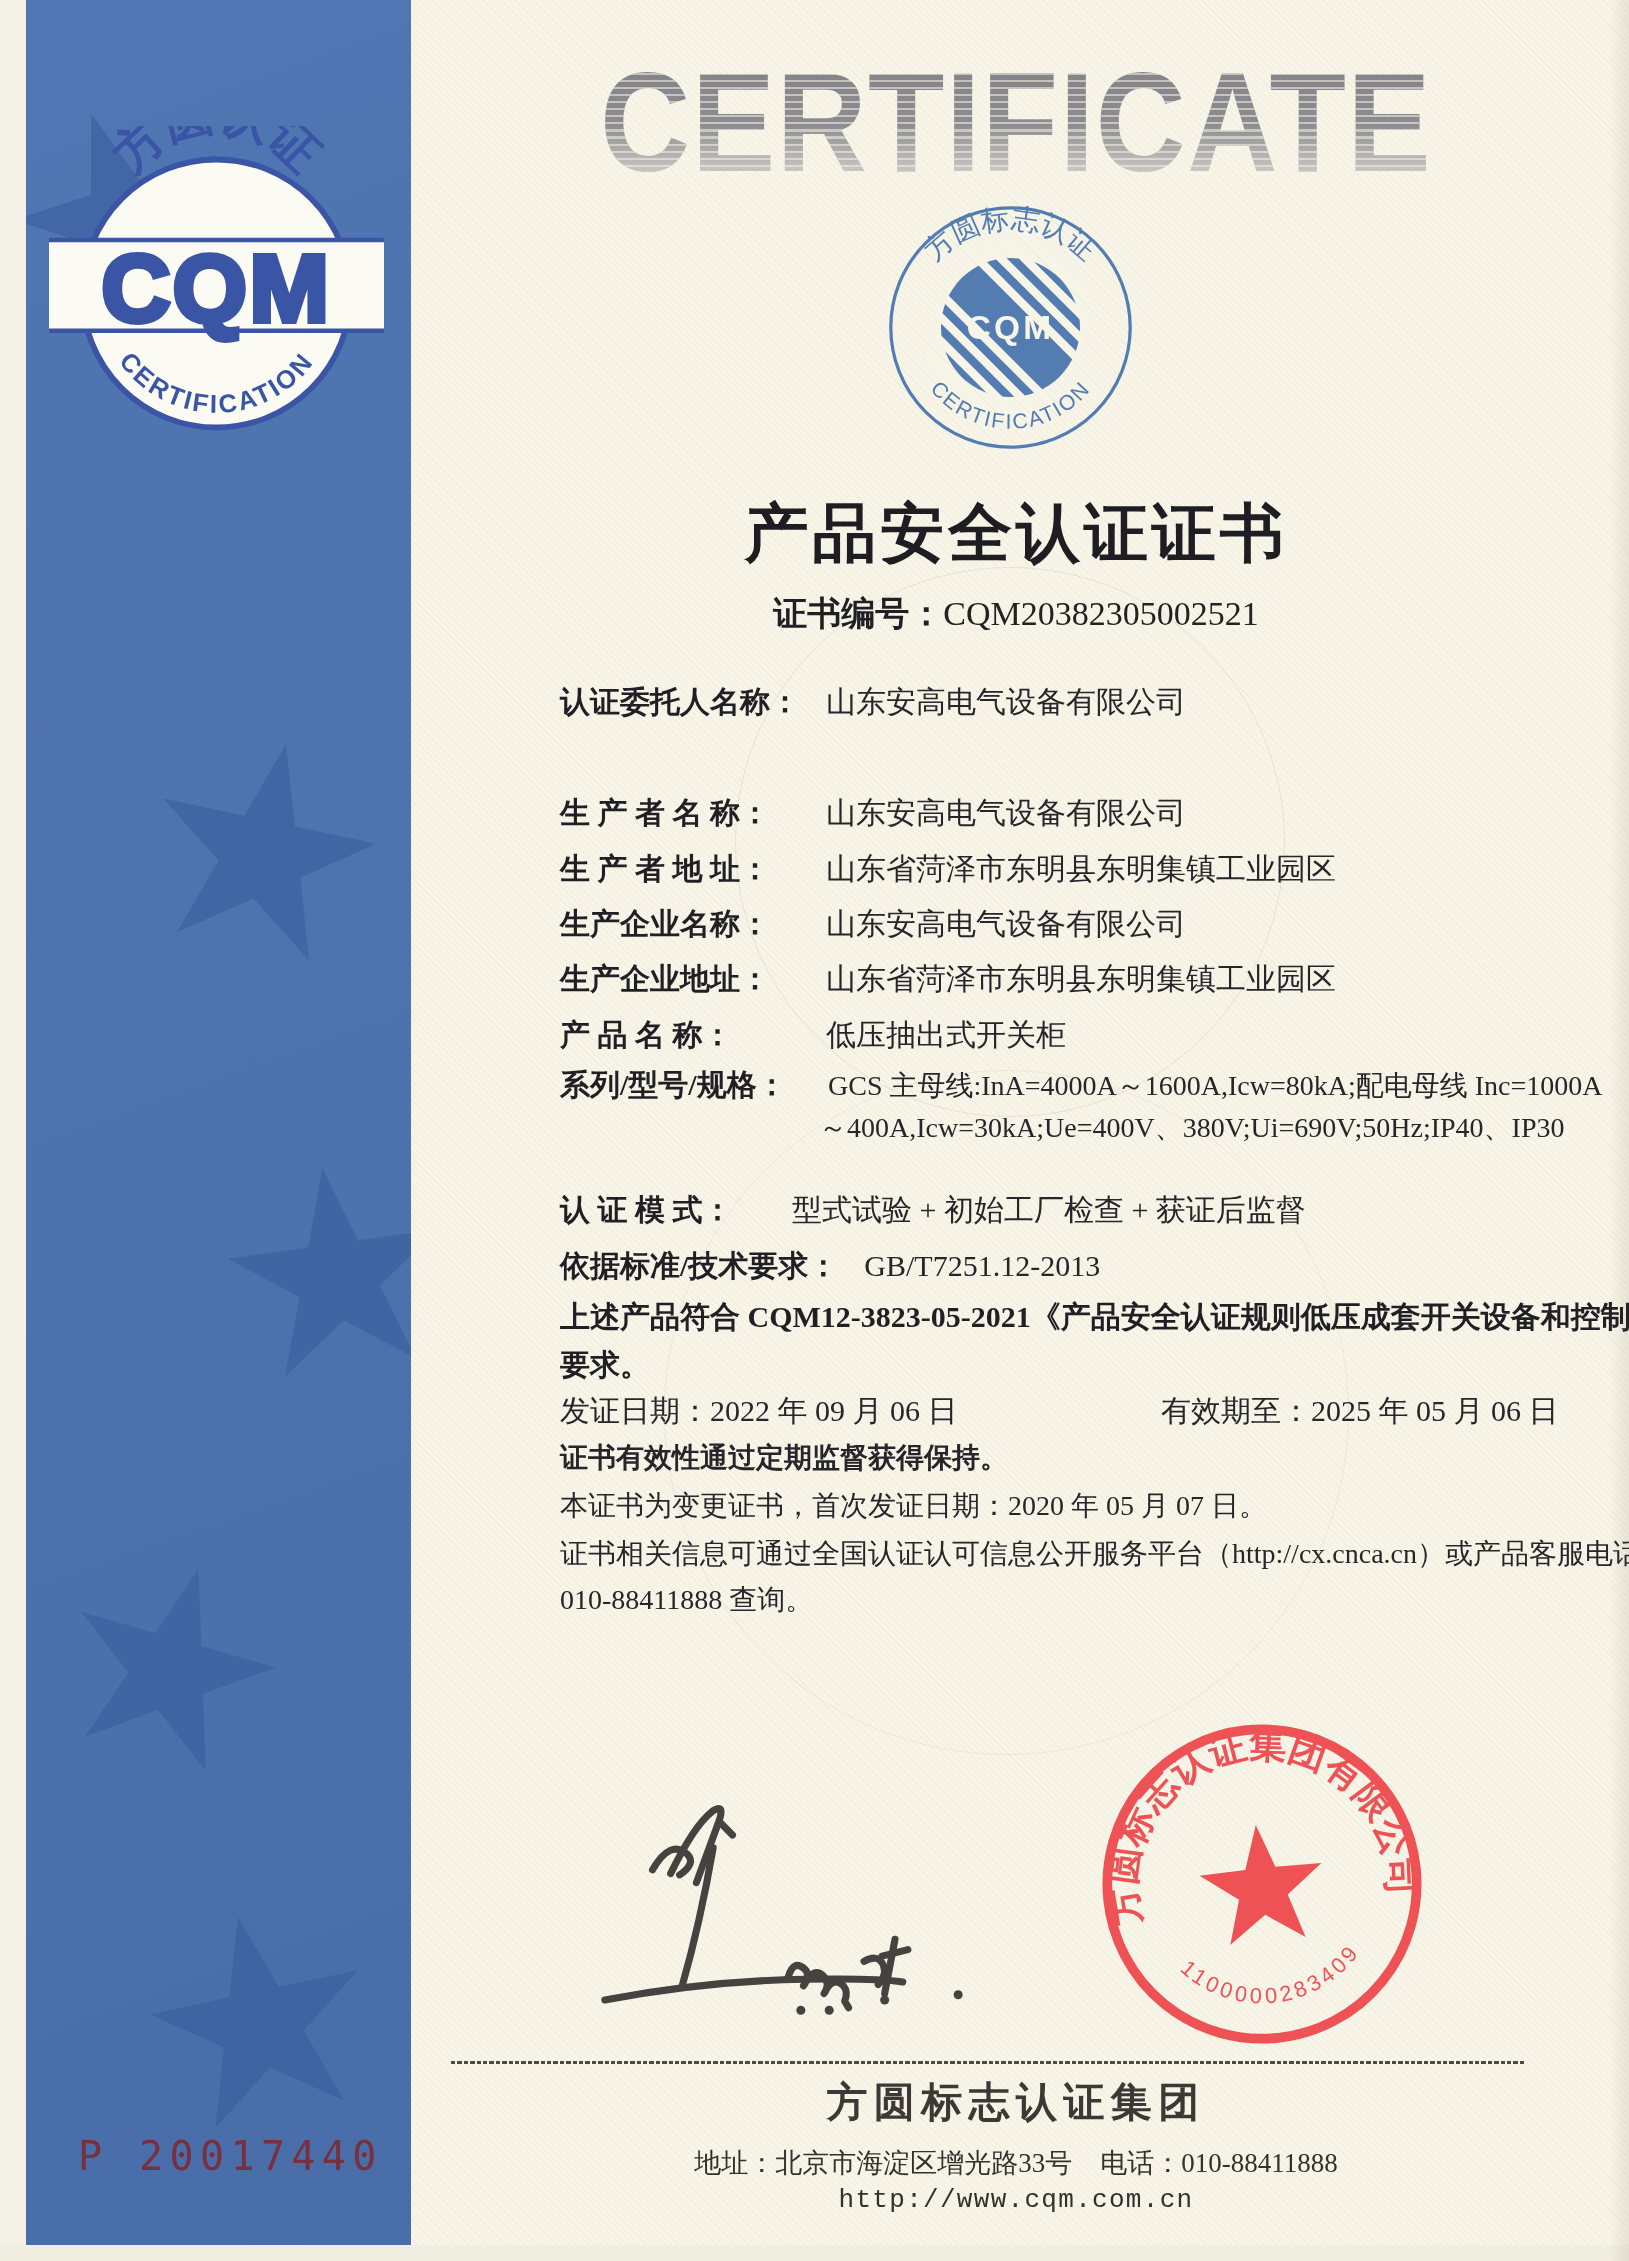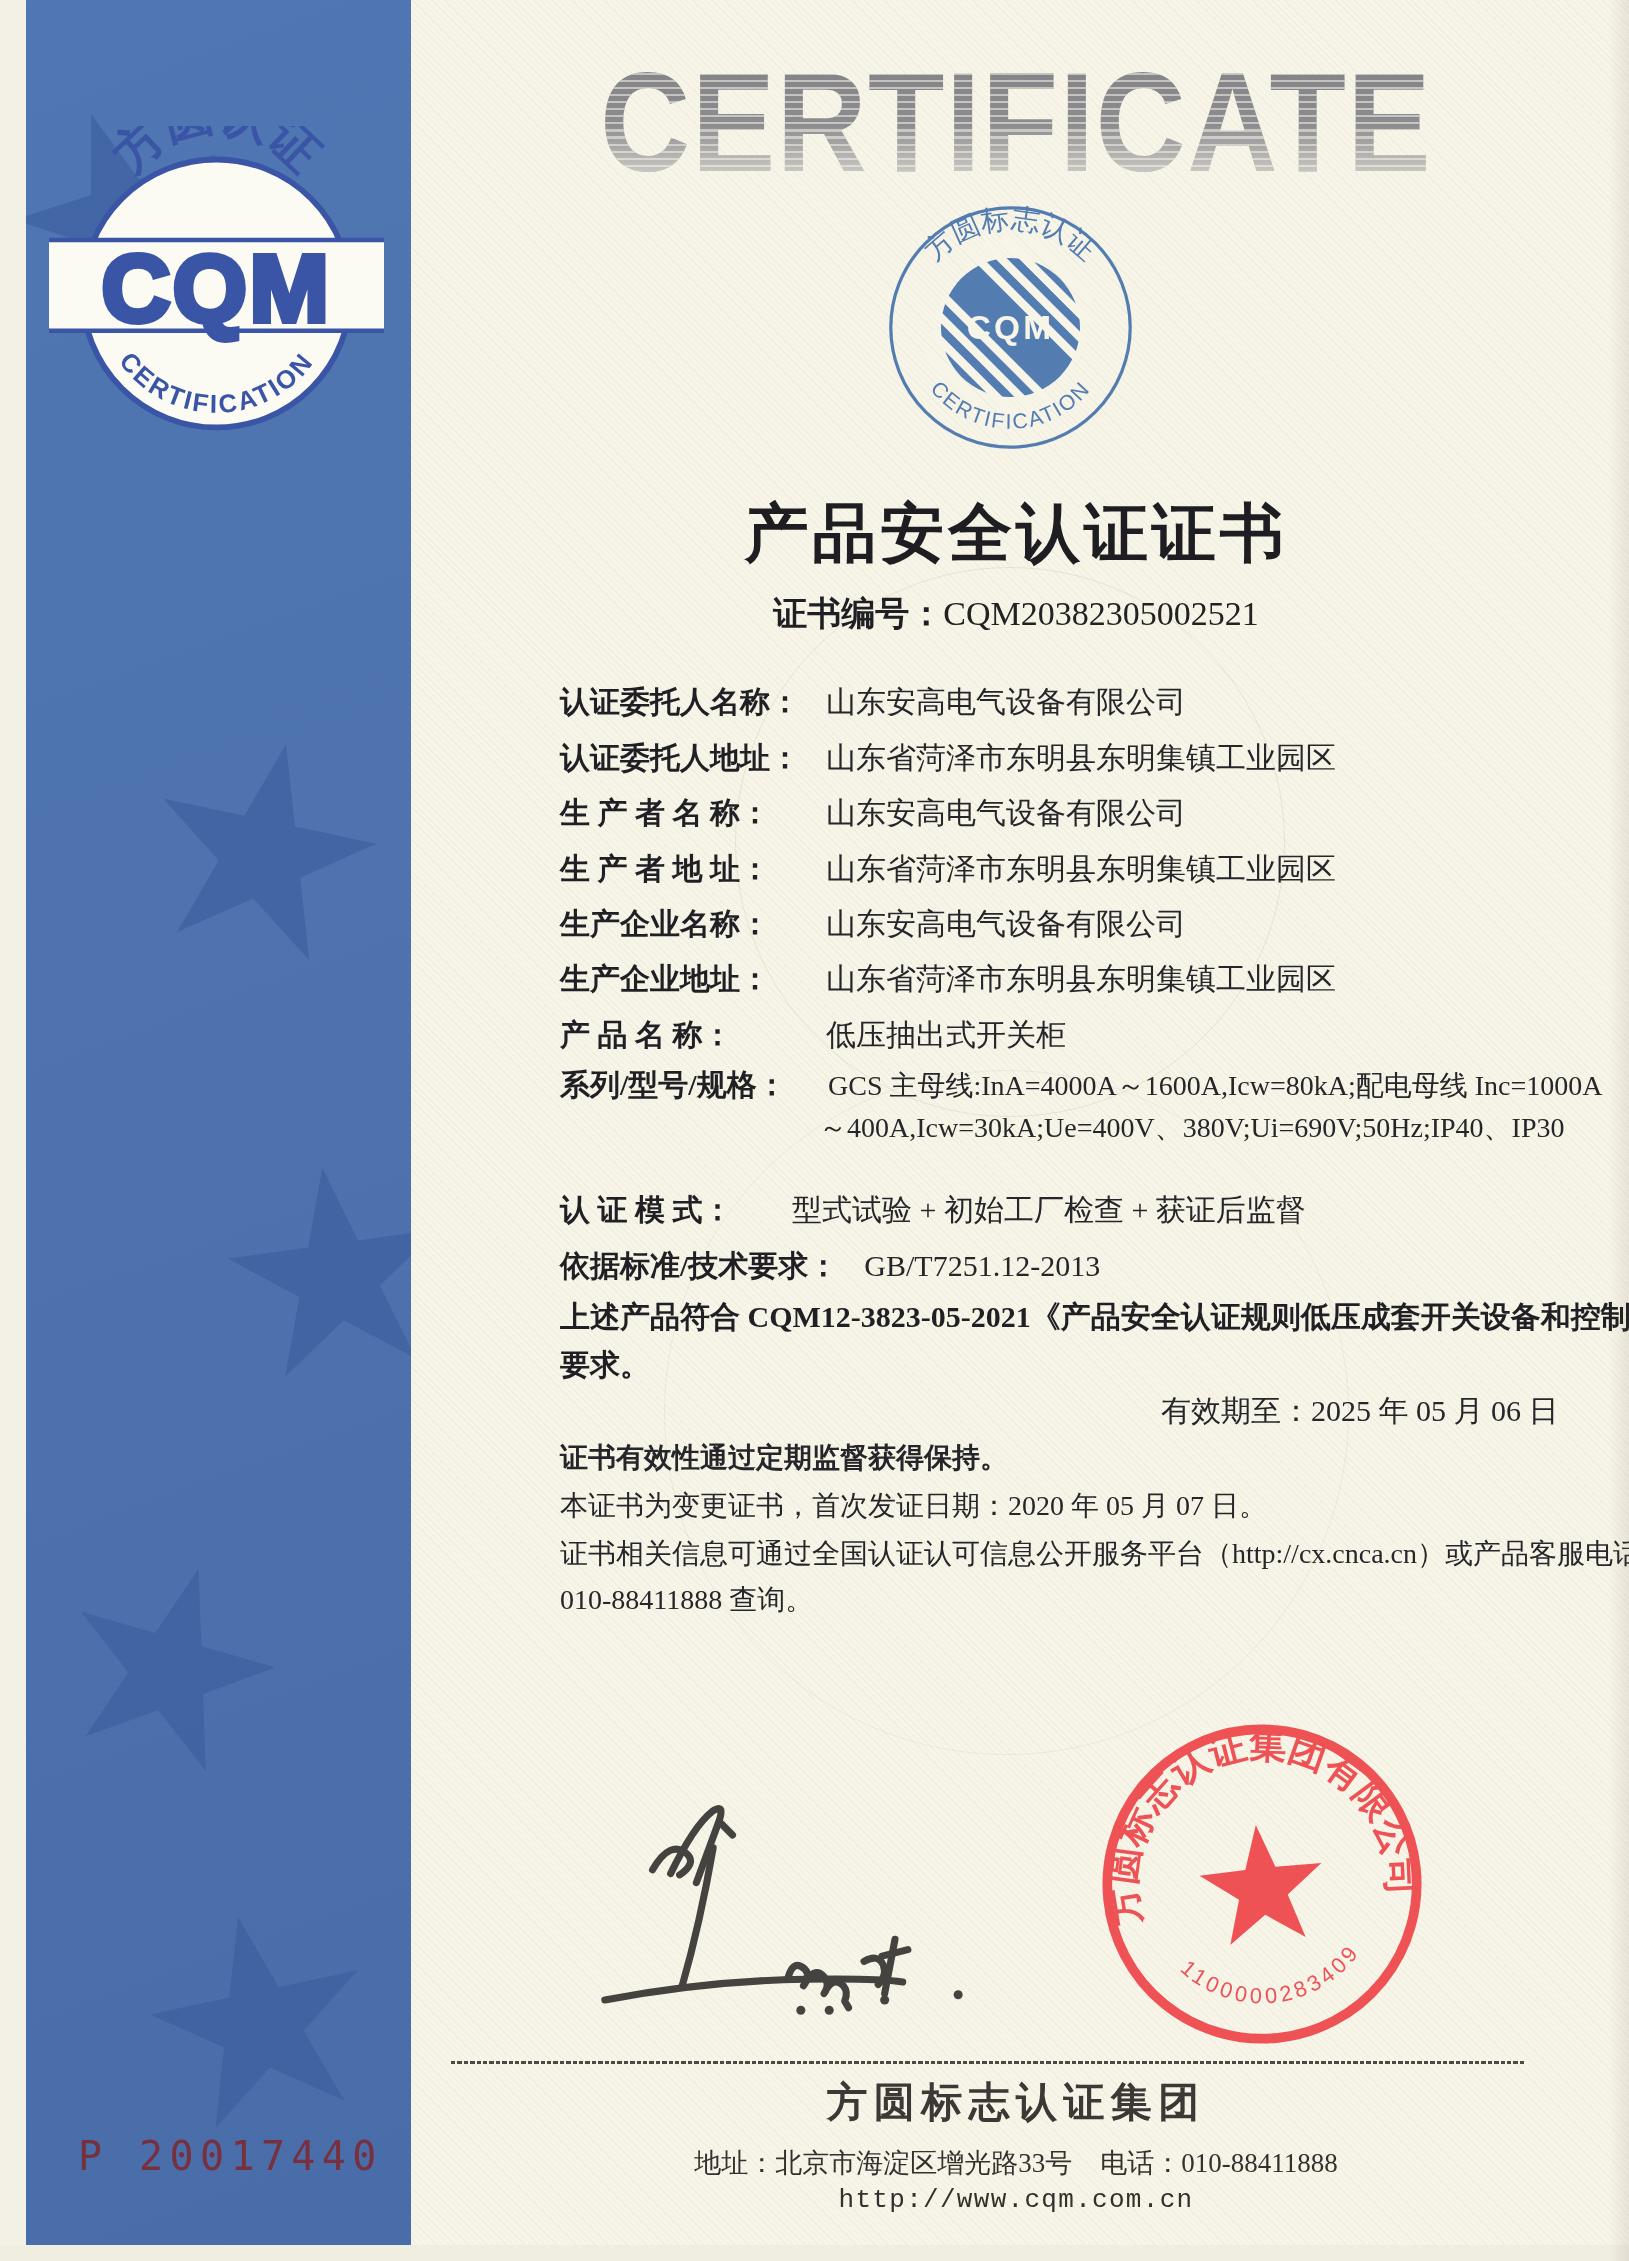--- a/index.html
+++ b/index.html
@@ -121,37 +121,37 @@
       <textPath href="#bd-bot" startOffset="50%" text-anchor="middle">CERTIFICATION</textPath>
     </text>
   </svg>
 
   <div class="abs title">产品安全认证证书</div>
   <div class="abs certno">
     <span class="lbl" style="min-width:0;">证书编号：</span><span>CQM20382305002521</span>
   </div>
 
   <div class="abs row" style="top:682px;"><span class="lbl">认证委托人名称：</span><span class="val">山东安高电气设备有限公司</span></div>
-  <div class="abs row" style="top:738px;"><span class="lbl">认证委托人地址：</span><span class="val">山东省菏泽市东明县东明集镇工业园区</span></div>
   <div class="abs row" style="top:793px;"><span class="lbl">生 产 者 名 称：</span><span class="val">山东安高电气设备有限公司</span></div>
   <div class="abs row" style="top:849px;"><span class="lbl">生 产 者 地 址：</span><span class="val">山东省菏泽市东明县东明集镇工业园区</span></div>
   <div class="abs row" style="top:904px;"><span class="lbl">生产企业名称：</span><span class="val">山东安高电气设备有限公司</span></div>
   <div class="abs row" style="top:959px;"><span class="lbl">生产企业地址：</span><span class="val">山东省菏泽市东明县东明集镇工业园区</span></div>
   <div class="abs row" style="top:1015px;"><span class="lbl">产 品 名 称：</span><span class="val">低压抽出式开关柜</span></div>
 
   <div class="abs row" style="top:1065px;"><span class="lbl">系列/型号/规格：</span></div>
   <div class="abs spec-line" style="left:828px;top:1067px;">GCS 主母线:InA=4000A～1600A,Icw=80kA;配电母线 Inc=1000A</div>
   <div class="abs spec-line" style="left:819px;top:1109px;">～400A,Icw=30kA;Ue=400V、380V;Ui=690V;50Hz;IP40、IP30</div>
 
   <div class="abs row" style="top:1190px;"><span class="lbl narrow">认 证 模 式：</span><span class="val">型式试验 + 初始工厂检查 + 获证后监督</span></div>
   <div class="abs row" style="top:1246px;"><span class="lbl" style="min-width:0;margin-right:26px;">依据标准/技术要求：</span><span class="val">GB/T7251.12-2013</span></div>
 
   <div class="abs bold-line" style="top:1297px;">上述产品符合 CQM12-3823-05-2021《产品安全认证规则低压成套开关设备和控制设备》的</div>
   <div class="abs bold-line" style="top:1345px;">要求。</div>
 
+  <div class="abs date-issue" style="top:1391px;"><span>发证日期：</span><span>2022 年 09 月 06 日</span></div>
   <div class="abs date-valid" style="top:1391px;"><span>有效期至：</span><span>2025 年 05 月 06 日</span></div>
 
   <div class="abs plain-line" style="top:1439px;font-weight:bold;">证书有效性通过定期监督获得保持。</div>
   <div class="abs plain-line" style="top:1487px;">本证书为变更证书，首次发证日期：2020 年 05 月 07 日。</div>
   <div class="abs plain-line" style="top:1535px;">证书相关信息可通过全国认证认可信息公开服务平台（http://cx.cnca.cn）或产品客服电话</div>
   <div class="abs plain-line" style="top:1581px;">010-88411888 查询。</div>
 
   <svg class="abs" style="left:593px;top:1773px;" width="426" height="245" viewBox="0 0 660 380">
     <g fill="none" stroke="#45433f" stroke-width="11" stroke-linecap="round" stroke-linejoin="round">
       <path d="M92,150 q28,-48 54,-24 q14,14 -12,32"></path>

